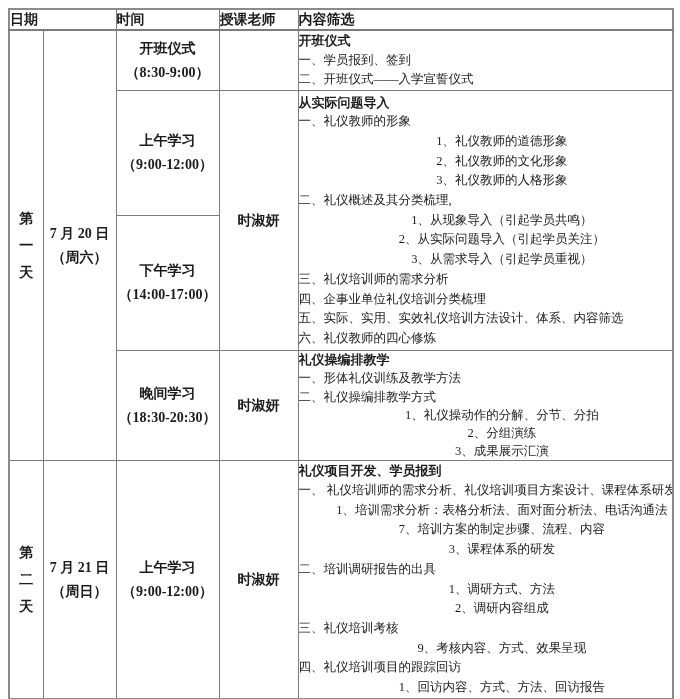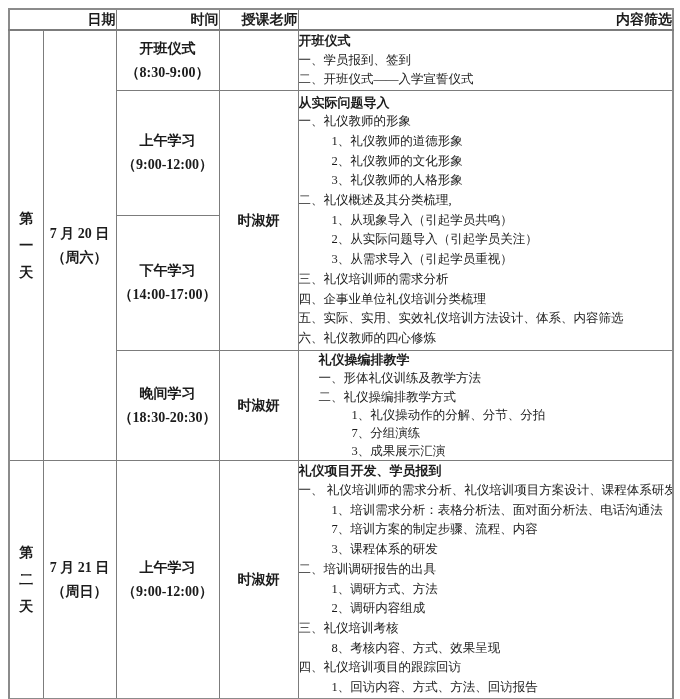--- a/index.html
+++ b/index.html
@@ -24,21 +24,21 @@
   .schedule th, .schedule td {
     border: 1px solid #7c7c7c;
     padding: 0;
     overflow: hidden;
     vertical-align: middle;
   }
   .schedule thead th {
     height: 19px;
     font-size: 14px;
     font-weight: bold;
-    text-align: right;
+    text-align: left;
     border-bottom-width: 2px;
   }
   tr.r1 { height: 60px; }
   tr.r2 { height: 125px; }
   tr.r3 { height: 135px; }
   tr.r4 { height: 110px; }
   tr.r5 { height: 233px; }
   .day-cell, .date-cell, .time-cell, .teacher-cell {
     text-align: center;
     font-weight: bold;
@@ -52,23 +52,23 @@
     text-align: center;
   }
   .date-cell .line, .time-cell .line { line-height: 24px; }
   .topic-cell {
     vertical-align: top;
     text-align: left;
     padding: 3px 4px 1px 7px;
     font-size: 12.5px;
   }
   .topic-line { line-height: 19.7px; white-space: nowrap; }
-  .topic-tight .topic-line { line-height: 18.2px; margin-left: 20px; }
+  .topic-tight .topic-line { line-height: 18.2px; }
   .topic-cell .title { font-weight: bold; font-size: 13px; }
-  .topic-cell .sub { padding-left: 33px; }
+  .topic-cell .sub { padding-left: 33px; text-align: center; }
 </style>
 </head>
 <body>
 
 <table class="schedule">
   <colgroup>
     <col style="width:34px">
     <col style="width:73px">
     <col style="width:103px">
     <col style="width:79px">
@@ -134,21 +134,21 @@
       <td class="time-cell">
         <div class="line">晚间学习</div>
         <div class="line">（18:30-20:30）</div>
       </td>
       <td class="teacher-cell">时淑妍</td>
       <td class="topic-cell topic-tight">
           <div class="topic-line title">礼仪操编排教学</div>
           <div class="topic-line main">一、形体礼仪训练及教学方法</div>
           <div class="topic-line main">二、礼仪操编排教学方式</div>
           <div class="topic-line sub">1、礼仪操动作的分解、分节、分拍</div>
-          <div class="topic-line sub">7、分组演练</div>
+          <div class="topic-line sub">2、分组演练</div>
           <div class="topic-line sub">3、成果展示汇演</div>
         </td>
     </tr>
     <tr class="r5">
       <td class="day-cell">
         <div class="day-label">第二天</div>
       </td>
       <td class="date-cell">
         <div class="line">7 月 21 日</div>
         <div class="line">（周日）</div>
@@ -161,19 +161,19 @@
       <td class="topic-cell">
           <div class="topic-line title">礼仪项目开发、学员报到</div>
           <div class="topic-line main">一、 礼仪培训师的需求分析、礼仪培训项目方案设计、课程体系研发</div>
           <div class="topic-line sub">1、培训需求分析：表格分析法、面对面分析法、电话沟通法</div>
           <div class="topic-line sub">7、培训方案的制定步骤、流程、内容</div>
           <div class="topic-line sub">3、课程体系的研发</div>
           <div class="topic-line main">二、培训调研报告的出具</div>
           <div class="topic-line sub">1、调研方式、方法</div>
           <div class="topic-line sub">2、调研内容组成</div>
           <div class="topic-line main">三、礼仪培训考核</div>
-          <div class="topic-line sub">8、考核内容、方式、效果呈现</div>
+          <div class="topic-line sub">9、考核内容、方式、效果呈现</div>
           <div class="topic-line main">四、礼仪培训项目的跟踪回访</div>
           <div class="topic-line sub">1、回访内容、方式、方法、回访报告</div>
         </td>
     </tr>
   </tbody>
 </table>
 
 </body></html>

